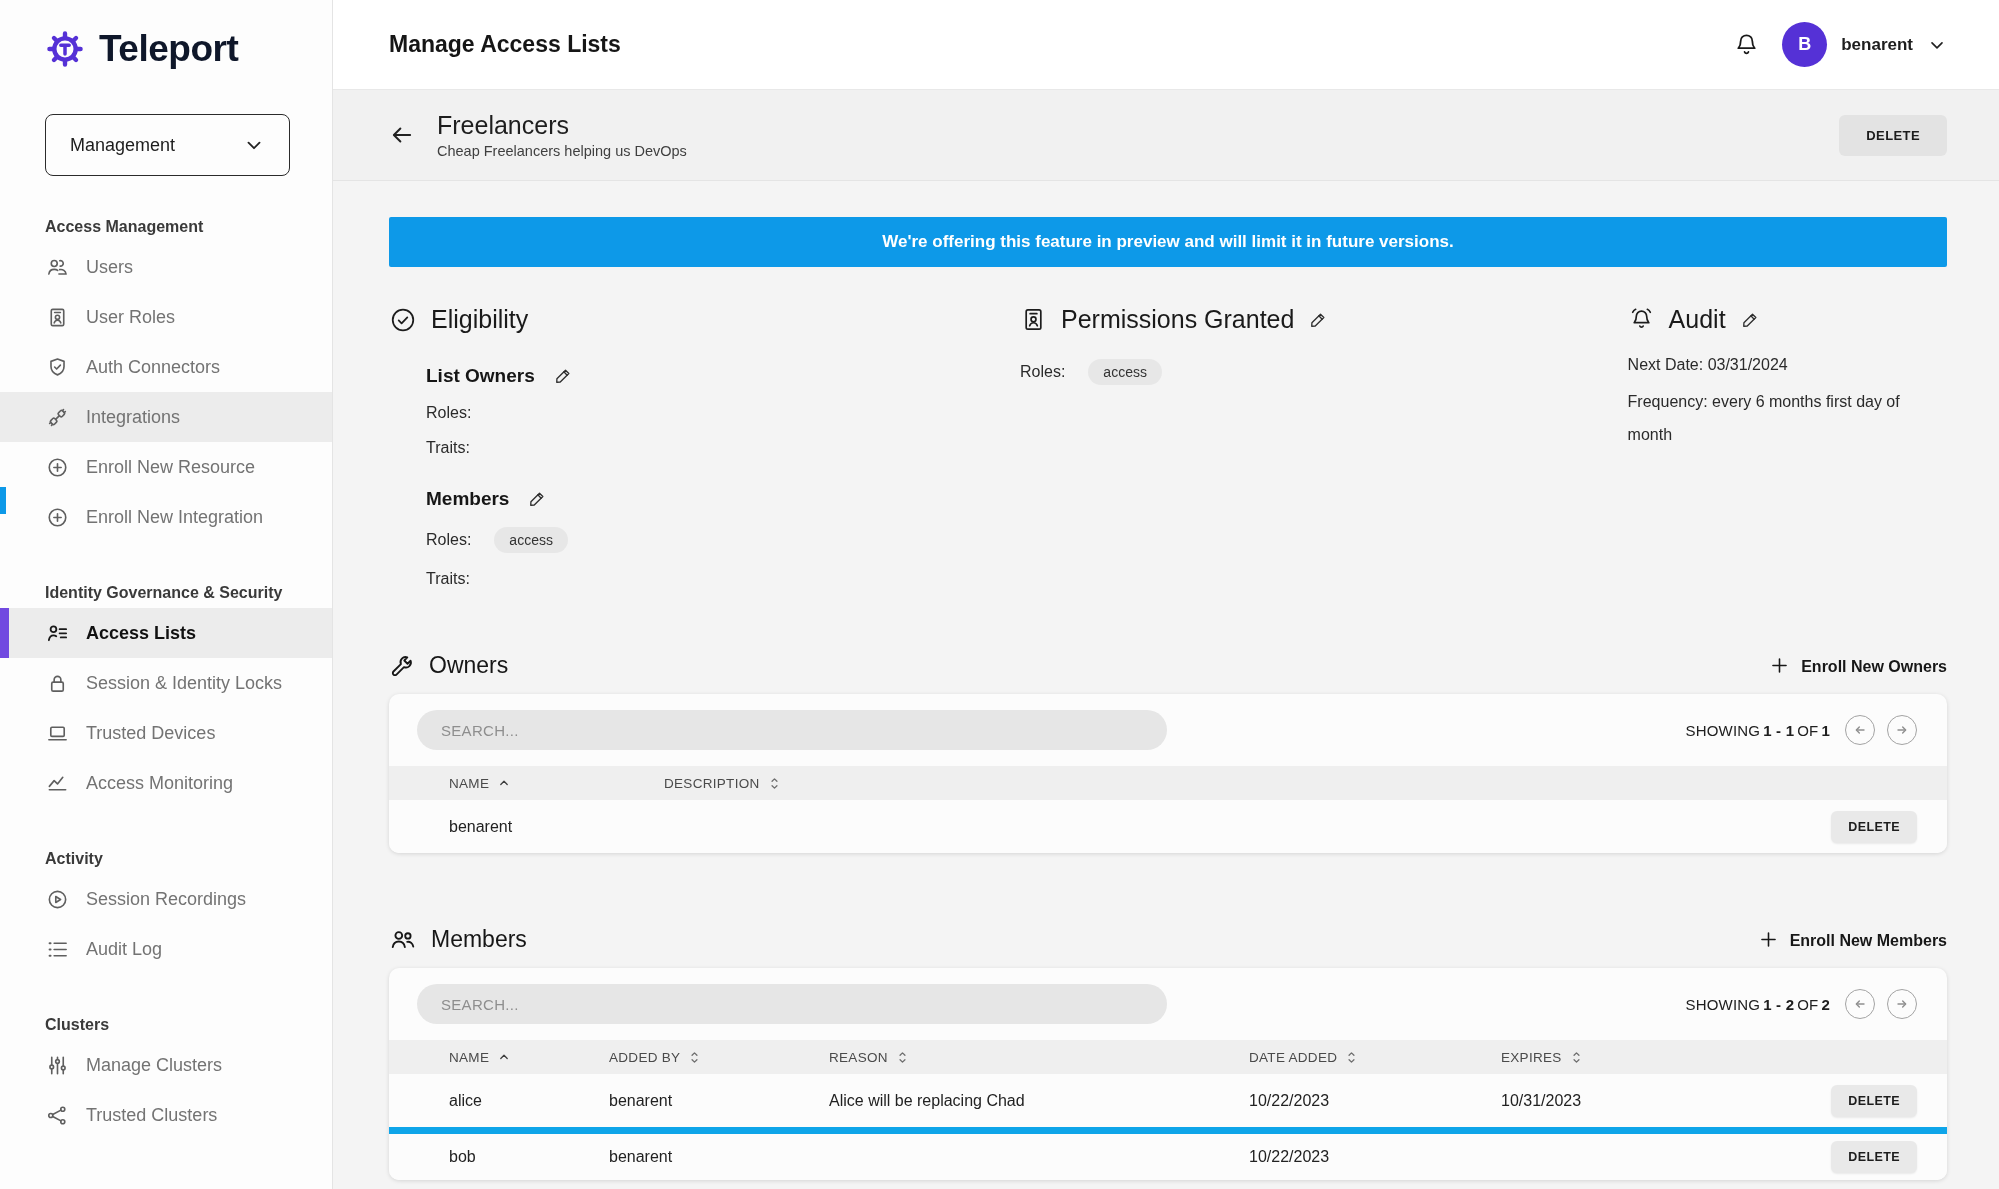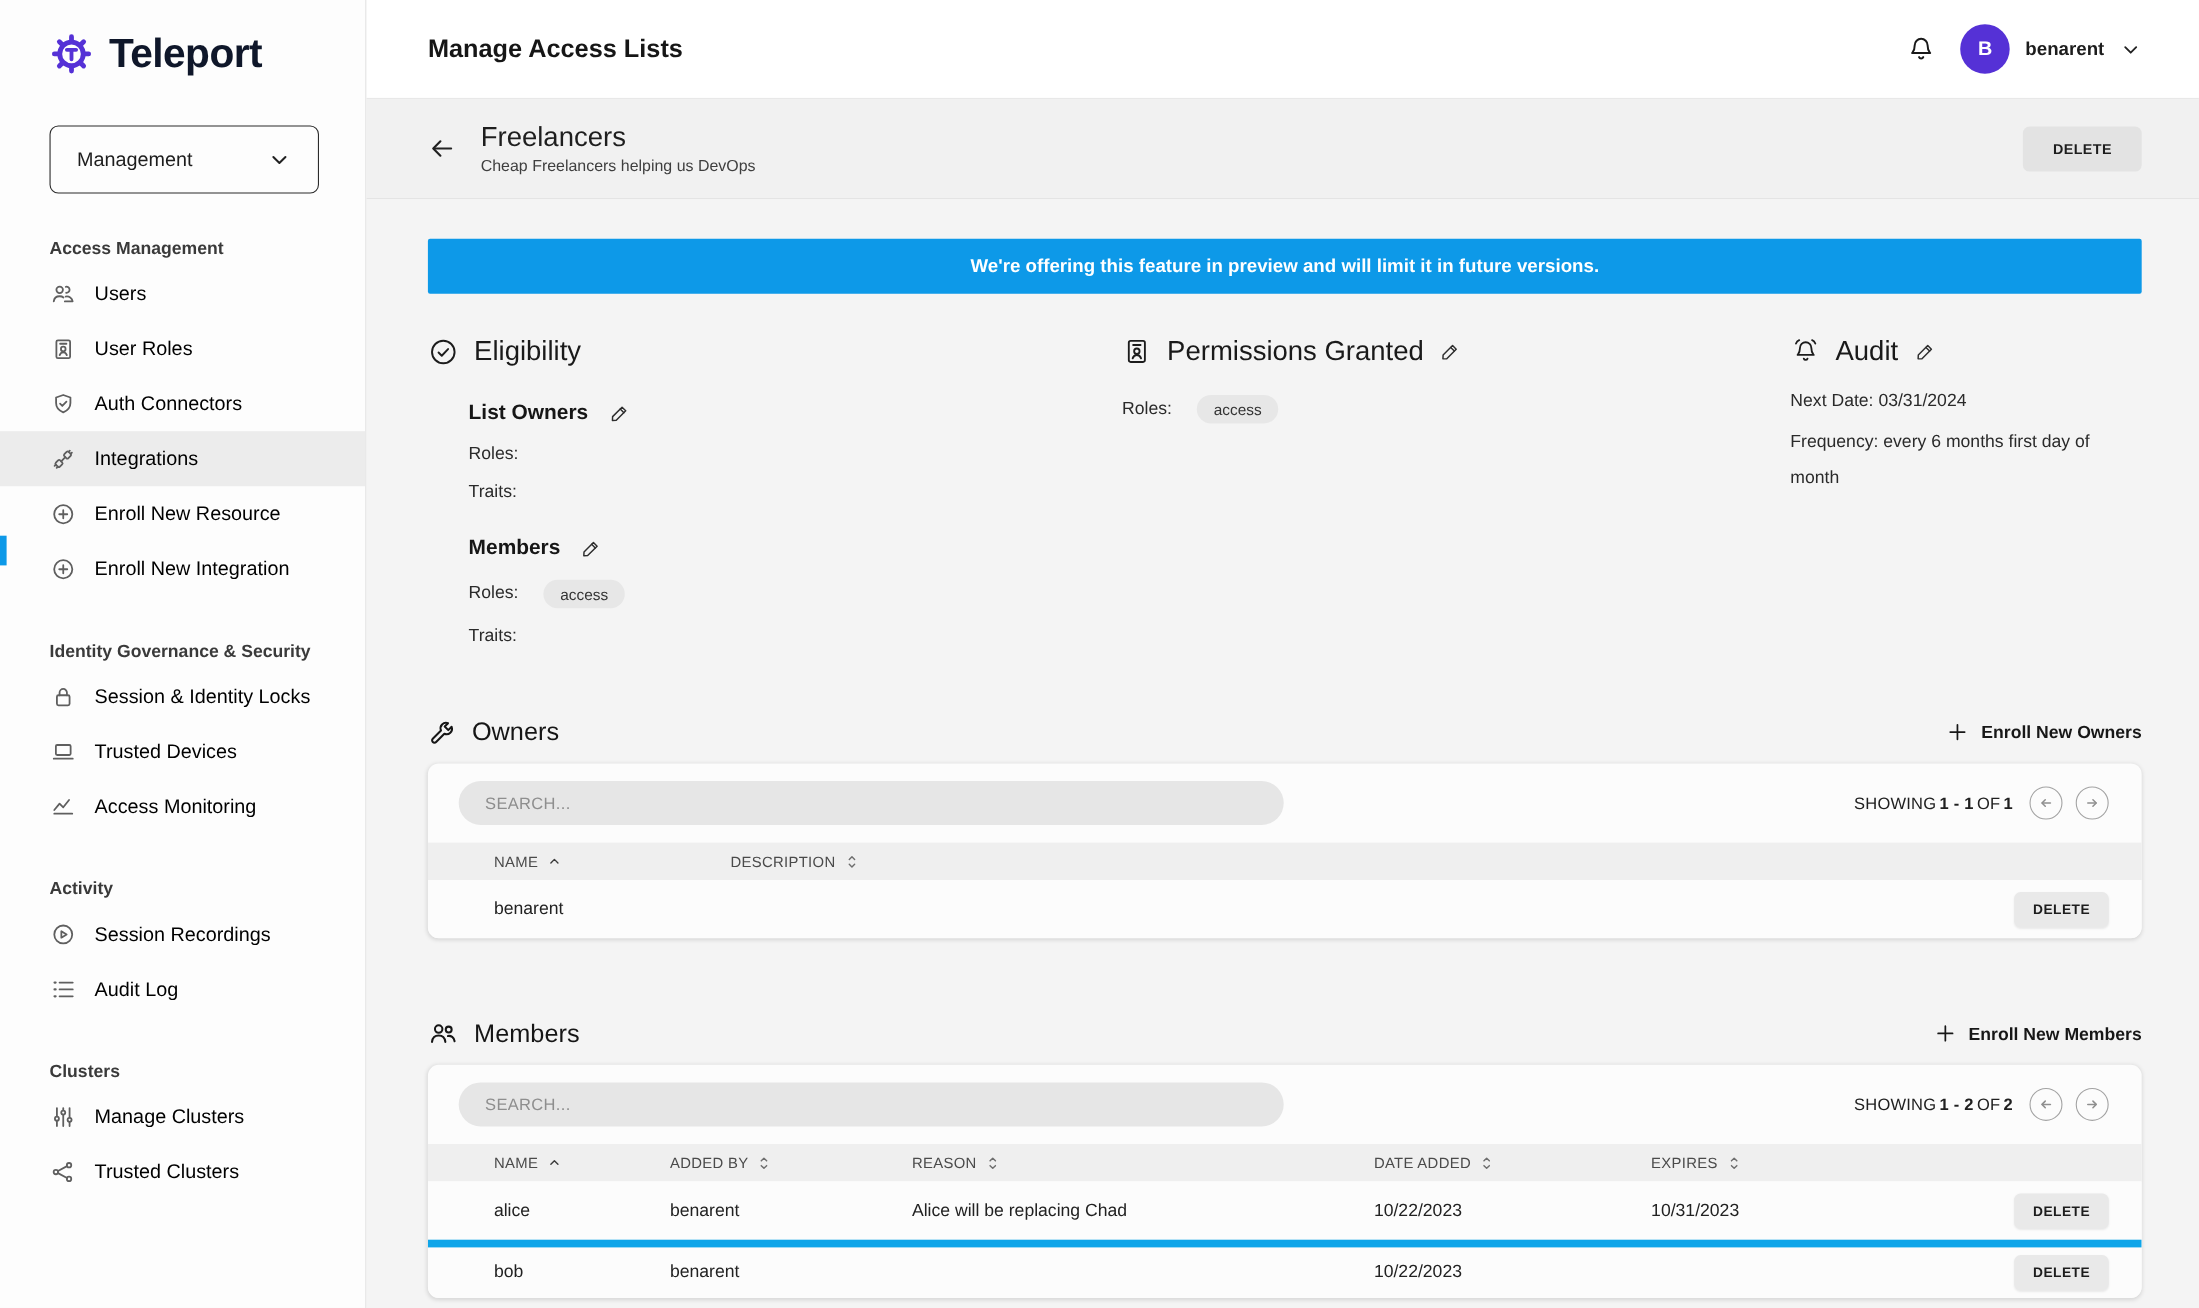--- a/index.html
+++ b/index.html
@@ -11,21 +11,21 @@
   .sidebar { position:relative; width:333px; min-width:333px; height:100%; background:#fdfdfd;
              border-right:1px solid #e4e4e4; overflow:hidden; }
   .logo { display:flex; align-items:center; gap:13px; padding:28px 0 0 44px; color:#0f172a; }
   .logo-text { font-size:37px; font-weight:bold; letter-spacing:-0.5px; }
   .workspace { display:flex; align-items:center; justify-content:space-between;
                width:245px; height:62px; margin:44px 0 0 45px; padding:0 24px;
                background:#fdfdfd; border:1.5px solid #2b2b2b; border-radius:8px;
                font-size:18px; color:#1d1d1d; cursor:pointer; }
   .nav-heading { margin:42px 0 6px 45px; font-size:16px; font-weight:bold; color:#3a3a3a; }
   .nav-item { position:relative; display:flex; align-items:center; gap:17px; height:50px;
-              padding-left:46px; font-size:18px; color:#000000; cursor:pointer; }
+              padding-left:46px; font-size:18px; color:#737373; cursor:pointer; }
   .nav-item .nicon { display:flex; color:#5f5f5f; }
   .nav-item.hovered { background:#ececec; }
   .nav-item.active { background:#ececec; font-weight:bold; color:#111; }
   .nav-item.active .nicon { color:#1a1a1a; }
   .nav-item.active::before { content:""; position:absolute; left:0; top:0; bottom:0; width:9px; background:#7149e0; }
   .edge-marker { position:absolute; left:0; top:487px; width:6px; height:27px; background:#0d99e8; }
 
   
   .main { flex:1; display:flex; flex-direction:column; min-width:0; }
   .topbar { display:flex; align-items:center; justify-content:space-between; height:90px;
@@ -190,20 +190,30 @@
           <svg width="23" height="23" viewBox="0 0 24 24" fill="none" stroke="currentColor" stroke-width="1.7" stroke-linecap="round">
               <circle cx="12" cy="12" r="8.6"></circle>
               <path d="M12 8.2v7.6M8.2 12h7.6"></path>
             </svg>
         </span>
         <span>Enroll New Integration</span>
       </div>
 
       <div class="nav-heading">Identity Governance &amp; Security</div>
 
+      <div class="nav-item active">
+        <span class="nicon">
+          <svg width="23" height="23" viewBox="0 0 24 24" fill="none" stroke="currentColor" stroke-width="1.9" stroke-linecap="round" stroke-linejoin="round">
+            <circle cx="7.8" cy="7.6" r="3"></circle>
+              <path d="M3 19c.5-3.2 2.3-5 4.8-5 1.1 0 2.1.3 2.9.9"></path>
+            <path d="M14.2 7.5H21M14.2 11.8H21M15.4 16.1H21"></path>
+          </svg>
+        </span>
+        <span>Access Lists</span>
+      </div>
 
       <div class="nav-item">
         <span class="nicon">
           <svg width="23" height="23" viewBox="0 0 24 24" fill="none" stroke="currentColor" stroke-width="1.7" stroke-linecap="round" stroke-linejoin="round">
             <rect x="6" y="10.5" width="12" height="9.5" rx="1.5"></rect>
               <path d="M8.5 10.5V8a3.5 3.5 0 017 0v2.5"></path>
           </svg>
         </span>
         <span>Session &amp; Identity Locks</span>
       </div>

